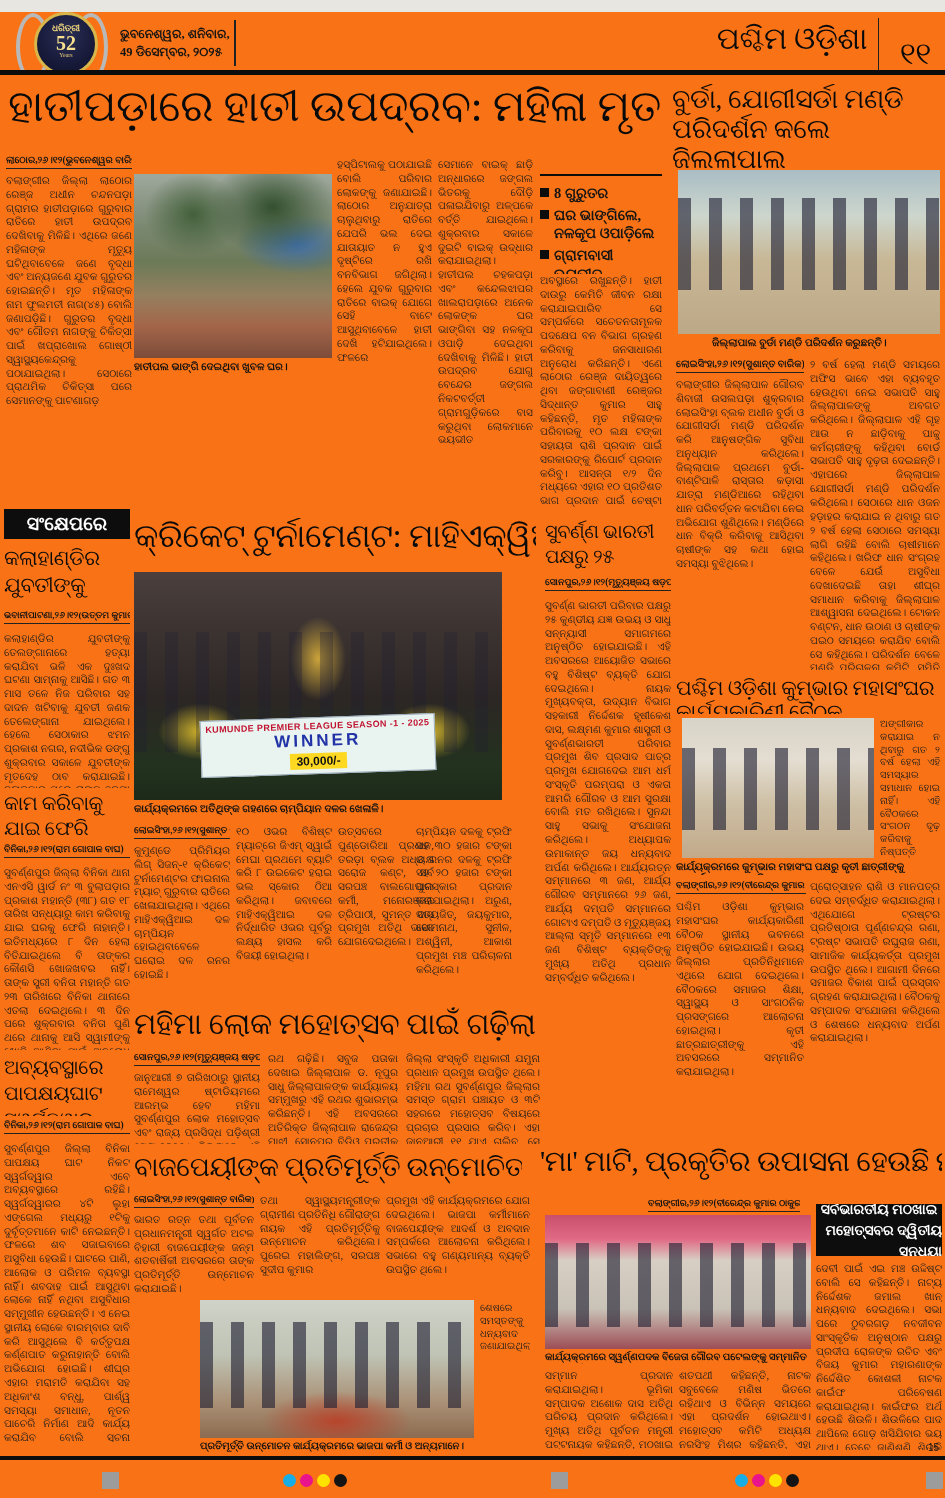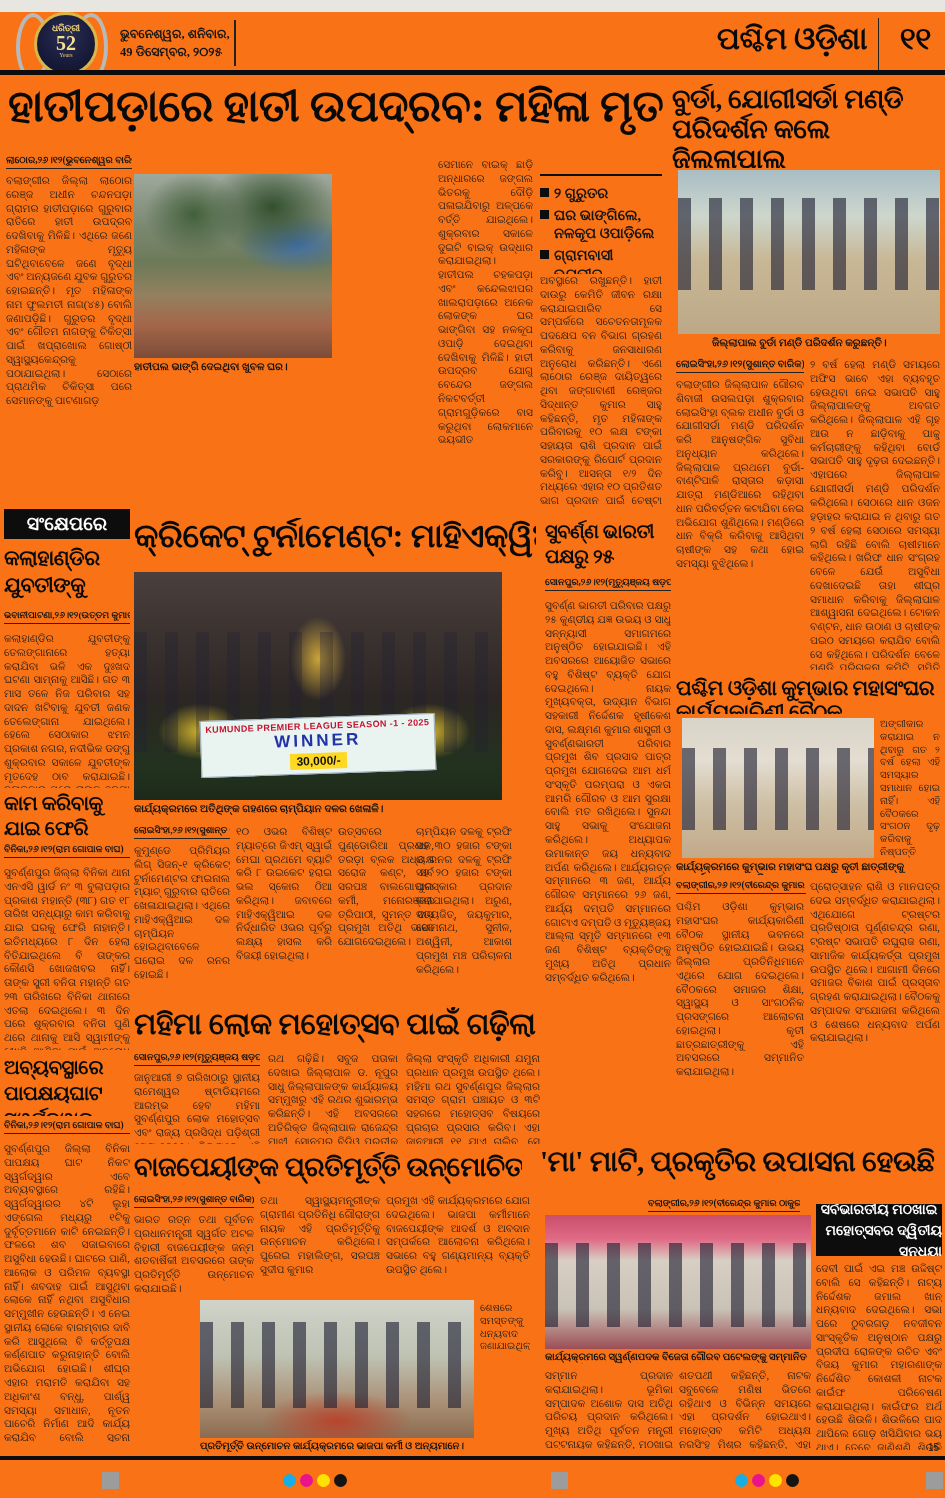--- a/index.html
+++ b/index.html
@@ -3,21 +3,21 @@
 <meta charset="utf-8">
 <style>
   html,body{margin:0;padding:0;background:#e8e6e0;}
   #page{position:relative;width:945px;height:1498px;background:#f97316;margin:12px auto;
         font-family:"Liberation Serif","DejaVu Serif",serif;color:#141414;overflow:hidden;}
   .abs{position:absolute;overflow:hidden;}
   .body-txt{font-size:10.6px;line-height:1.3;text-align:justify;color:#1c1c1c;}
   .body-sm{font-size:10px;line-height:1.28;text-align:justify;color:#1c1c1c;}
   .dateline{font-weight:bold;font-size:10.6px;border-bottom:1.4px solid #222;
             padding-bottom:2px;margin-bottom:5px;white-space:nowrap;overflow:hidden;}
-  .headline{font-weight:700;color:#0a0a0a;line-height:1.12;letter-spacing:-.5px;}
+  .headline{font-weight:400;color:#0a0a0a;line-height:1.12;letter-spacing:-.5px;}
   .caption{font-size:10.4px;font-weight:bold;color:#111;line-height:1.2;}
   .photo{background:#b9b4a6;}
   .figures{position:absolute;left:0;right:0;
            background:repeating-linear-gradient(90deg,rgba(30,30,50,.62) 0 13px,rgba(0,0,0,0) 13px 31px);}
   .ph-house{background:
      radial-gradient(90px 70px at 70% 18%,#33502e 0%,rgba(51,80,46,0) 70%),
      radial-gradient(70px 60px at 30% 22%,#43603a 0%,rgba(67,96,58,0) 70%),
      radial-gradient(80px 40px at 82% 38%,#3f6ea8 0%,rgba(63,110,168,0) 75%),
      linear-gradient(180deg,#9fa89d 0%,#79876f 30%,#6d7a58 48%,#94805f 66%,#a4664a 82%,#7c4c38 100%);}
   .ph-ground{background:linear-gradient(180deg,#a9bdc4 0%,#cdd6cd 28%,#c8b795 55%,#bca887 100%);}
@@ -70,41 +70,42 @@
         <div class="logo-years">Years</div>
       </div>
     </div>
     <div class="abs" style="left:120px;top:13px;width:110px;height:40px;font-weight:bold;font-size:12.5px;line-height:1.45;">
       <div>ଭୁବନେଶ୍ୱର, ଶନିବାର,</div>
       <div>49 ଡିସେମ୍ବର, ୨୦୨୫</div>
     </div>
     <div class="abs vrule" style="left:234px;top:8px;height:46px;"></div>
     <div class="abs headline" style="right:78px;top:10px;font-size:31px;">ପଶ୍ଚିମ ଓଡ଼ିଶା</div>
     <div class="abs vrule" style="right:66px;top:6px;height:56px;"></div>
-    <div class="abs headline" style="right:14px;top:10px;font-size:31px;">୧୧</div>
+    <div class="abs headline" style="right:14px;top:25px;font-size:31px;">୧୧</div>
   </div>
   <div class="abs" style="left:0;top:58px;width:945px;height:5px;background:#0d0d0d;"></div>
 
   <div class="abs headline" style="left:8px;top:70px;width:656px;height:62px;font-size:44px;white-space:nowrap;">ହାତୀପଡ଼ାରେ ହାତୀ ଉପଦ୍ରବ: ମହିଳା ମୃତ</div>
 
   <div class="abs" style="left:6px;top:142px;width:126px;height:356px;">
     <div class="dateline" style="font-size:9.6px;">ଲାଠୋର,୨୬।୧୨(ଭୁବନେଶ୍ୱର ବାରିକ)</div>
     <div class="body-txt">ବଲାଙ୍ଗୀର ଜିଲ୍ଲା ଲାଠୋର ରେଞ୍ଜ ଅଧୀନ ଚନ୍ଦନପଡ଼ା ଗ୍ରାମର ହାତୀପଡ଼ାରେ ଗୁରୁବାର ରାତିରେ ହାତୀ ଉପଦ୍ରବ ଦେଖିବାକୁ ମିଳିଛି। ଏଥିରେ ଜଣେ ମହିଳାଙ୍କ ମୃତ୍ୟୁ ଘଟିଥିବାବେଳେ ଜଣେ ବୃଦ୍ଧା ଏବଂ ଅନ୍ୟଜଣେ ଯୁବକ ଗୁରୁତର ହୋଇଛନ୍ତି। ମୃତ ମହିଳାଙ୍କ ନାମ ଫୁଲମତୀ ନାଗ(୪୫) ବୋଲି ଜଣାପଡ଼ିଛି। ଗୁରୁତର ବୃଦ୍ଧା ଏବଂ ଗୌତମ ନାଗଙ୍କୁ ଚିକିତ୍ସା ପାଇଁ ଖପ୍ରାଖୋଲ ଗୋଷ୍ଠୀ ସ୍ୱାସ୍ଥ୍ୟକେନ୍ଦ୍ରକୁ ପଠାଯାଇଥିଲା। ସେଠାରେ ପ୍ରାଥମିକ ଚିକିତ୍ସା ପରେ ସେମାନଙ୍କୁ ପାଟଣାଗଡ଼</div>
   </div>
 
   <div class="abs photo ph-house" style="left:134px;top:162px;width:198px;height:184px;"></div>
   <div class="abs caption" style="left:134px;top:349px;width:198px;height:15px;">ହାତୀପଲ ଭାଙ୍ଗି ଦେଇଥିବା ଖୁବଳ ଘର।</div>
 
 
+  <div class="abs body-txt" style="left:337px;top:146px;width:95px;height:350px;">ହସ୍ପିଟାଲକୁ ପଠାଯାଇଛି ବୋଲି ପରିବାର ଲୋକଙ୍କୁ ଜଣାଯାଇଛି। ଲାଠୋର ଅନୁଯାତ୍ରା ଚାଲୁଥିବାରୁ ରାତିରେ ଯେପରି ଭଲ ଦେଇ ଯାତାୟାତ ନ ହୁଏ ଦୃଷ୍ଟିରେ ରଖି ବନବିଭାଗ ଜଗିଥିଲା। ହେଲେ ଯୁବକ ଗୁରୁବାର ରାତିରେ ବାଇକ୍ ଯୋଗେ ସେହି ବାଟେ ଆସୁଥିବାବେଳେ ହାତୀ ଦେଖି ହଟିଯାଇଥିଲେ। ଫଳରେ</div>
   <div class="abs body-txt" style="left:438px;top:146px;width:95px;height:350px;">ସେମାନେ ବାଇକ୍ ଛାଡ଼ି ଅନ୍ଧାରରେ ଜଙ୍ଗଲ ଭିତରକୁ ଦୌଡ଼ି ପଳାଇଯିବାରୁ ଅଳ୍ପକେ ବର୍ତ୍ତି ଯାଇଥିଲେ। ଶୁକ୍ରବାର ସକାଳେ ଦୁଇଟି ବାଇକ୍ ଉଦ୍ଧାର କରାଯାଇଥିଲା। ହାତୀପଲ ଚହକପଡ଼ା ଏବଂ କନ୍ଦେଲଝାପର ଖାଲରାପଡ଼ାରେ ଅନେକ ଲୋକଙ୍କ ଘର ଭାଙ୍ଗିବା ସହ ନଳକୂପ ଓପାଡ଼ି ଦେଇଥିବା ଦେଖିବାକୁ ମିଳିଛି। ହାତୀ ଉପଦ୍ରବ ଯୋଗୁ ବେନ୍ଦେର ଜଙ୍ଗଲ ନିକଟବର୍ତ୍ତୀ ଗ୍ରାମଗୁଡ଼ିକରେ ବାସ କରୁଥିବା ଲୋକମାନେ ଭୟଭୀତ</div>
 
   <div class="abs" style="left:540px;top:162px;width:122px;height:94px;border-top:2px solid #0d0d0d;padding-top:4px;">
     <div class="bullet-row">
       <span class="sq"></span>
-      <span>୨ ଗୁରୁତର</span>
+      <span>8 ଗୁରୁତର</span>
     </div>
     <div class="bullet-row">
       <span class="sq"></span>
       <span>ଘର ଭାଙ୍ଗିଲେ, ନଳକୂପ ଓପାଡ଼ିଲେ</span>
     </div>
     <div class="bullet-row">
       <span class="sq"></span>
       <span>ଗ୍ରାମବାସୀ ଭୟଭୀତ</span>
     </div>
   </div>

